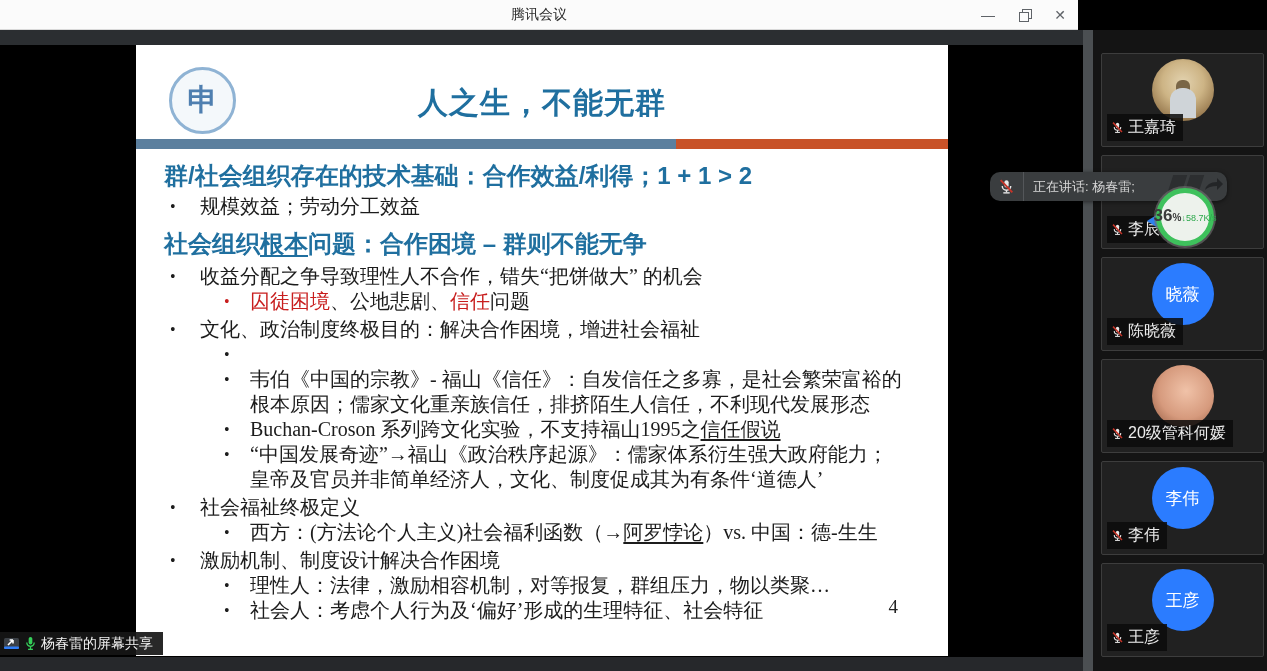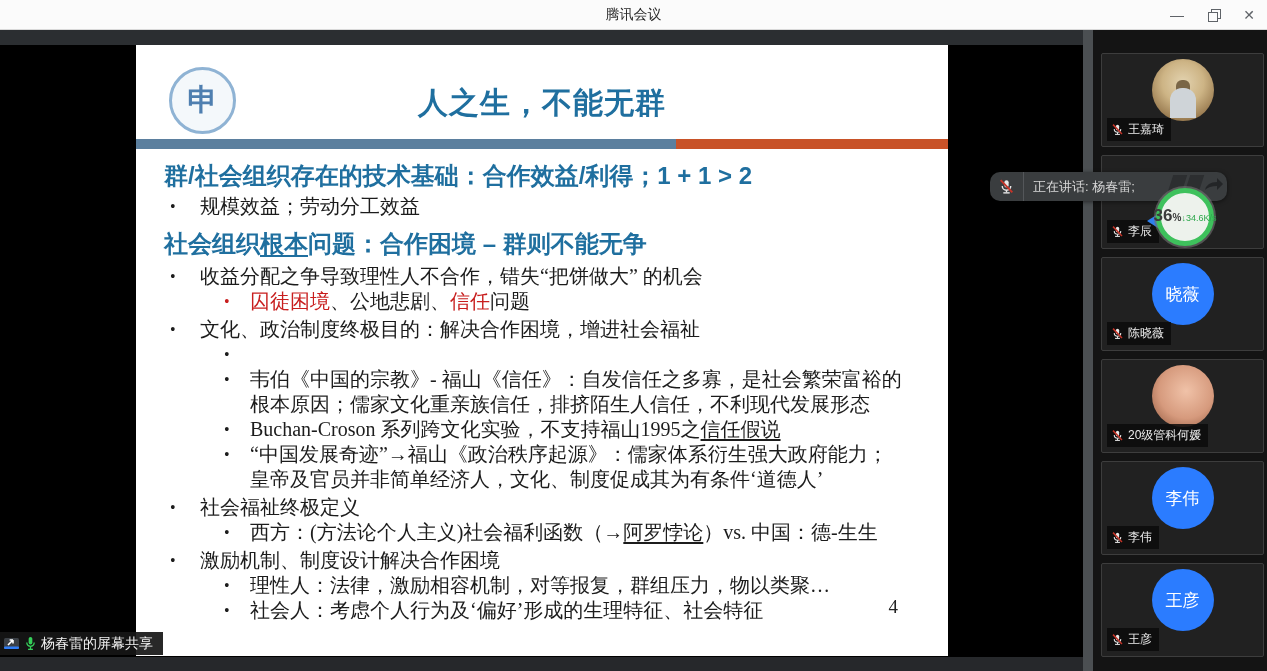--- a/index.html
+++ b/index.html
@@ -1,21 +1,21 @@
 <!DOCTYPE html>
 <html><head>
 <meta charset="utf-8">
 <style>
   * { margin:0; padding:0; box-sizing:border-box; }
   html,body { width:1267px; height:671px; overflow:hidden; background:#000;
     font-family:"Liberation Sans", sans-serif; }
   .window { position:relative; width:1267px; height:671px; }
 
   
-  .titlebar { position:absolute; left:0; top:0; width:1267px; height:30px;
+  .titlebar { position:absolute; left:0; top:0; width:1078px; height:30px;
     background:#fbfbfb; border-bottom:1px solid #d9d9d9; display:flex;
     align-items:center; justify-content:center; z-index:50; }
   .titlebar .wtitle { font-size:14px; color:#2b2b2b; }
   .winctrls { position:absolute; right:0; top:0; height:30px; display:flex; }
   .wbtn { width:36px; height:30px; display:flex; align-items:center; justify-content:center;
     color:#5f6368; font-size:14px; cursor:default; }
   .icon-restore { position:relative; width:11px; height:11px; }
   .icon-restore::before { content:""; position:absolute; left:3px; top:-1px; width:8px; height:8px;
     border:1.2px solid #5f6368; }
   .icon-restore::after { content:""; position:absolute; left:0; top:2px; width:8px; height:8px;
@@ -66,21 +66,21 @@
     border-radius:2px; margin-bottom:8px; }
   .av { position:absolute; left:50%; top:5px; transform:translateX(-50%); width:62px; height:62px;
     border-radius:50%; display:flex; align-items:center; justify-content:center; }
   .av.initials { background:#2b7cff; color:#fff; font-size:17px; }
   .av.photo-meeting { background:radial-gradient(circle at 50% 38%, #e3d3b0 0%, #cdb485 42%, #9b7d52 75%, #6d5535 100%); }
   .av.photo-meeting::after { content:""; width:26px; height:30px; margin-top:26px; border-radius:12px 12px 0 0;
     background:#cfd4d8; box-shadow:0 -14px 0 -6px #7a6647; }
   .av.photo-face { background:radial-gradient(circle at 55% 42%, #f0c2a8 0%, #d69a7d 55%, #a56b50 85%, #6b4430 100%); }
   .chip { position:absolute; left:5px; bottom:5px; display:flex; align-items:center; gap:4px;
     background:rgba(10,10,10,.85); padding:3px 7px 3px 4px; }
-  .chip .pname { color:#ececec; font-size:12px; white-space:nowrap; }
+  .chip .pname { color:#ececec; font-size:16px; white-space:nowrap; }
   .chip svg { display:block; }
 
   
   .toast { position:absolute; left:990px; top:172px; width:237px; height:29px; background:#3a3d3f;
     border-radius:10px; display:flex; align-items:center; z-index:60; box-shadow:0 1px 4px rgba(0,0,0,.5); }
   .toast .miccell { width:34px; height:100%; display:flex; align-items:center; justify-content:center;
     border-right:1px solid #54575a; }
   .toast .tlabel { color:#d8d8d8; font-size:13px; padding-left:9px; white-space:nowrap; }
   .toast .decor { position:absolute; right:26px; top:3px; display:flex; gap:3px; }
   .toast .par { width:14px; height:20px; background:#2c2e30; transform:skewX(-18deg); }
@@ -307,17 +307,17 @@
     </div>
     <svg class="curve" width="20" height="16" viewBox="0 0 20 16">
       <path d="M2 14 q2 -8 12 -8 l0 -4 l6 6 l-6 6 l0 -4 q-8 0 -12 4z" fill="currentColor"></path>
     </svg>
   </div>
 
   <div class="net">
     <div class="net-tri"></div>
     <div class="ring">
       <div class="pct"><span>36</span><span class="sym">%</span></div>
-      <div class="spd">↓34.6K/s</div>
+      <div class="spd">↓58.7K/s</div>
     </div>
   </div>
 
 </div>
 
 </body></html>

